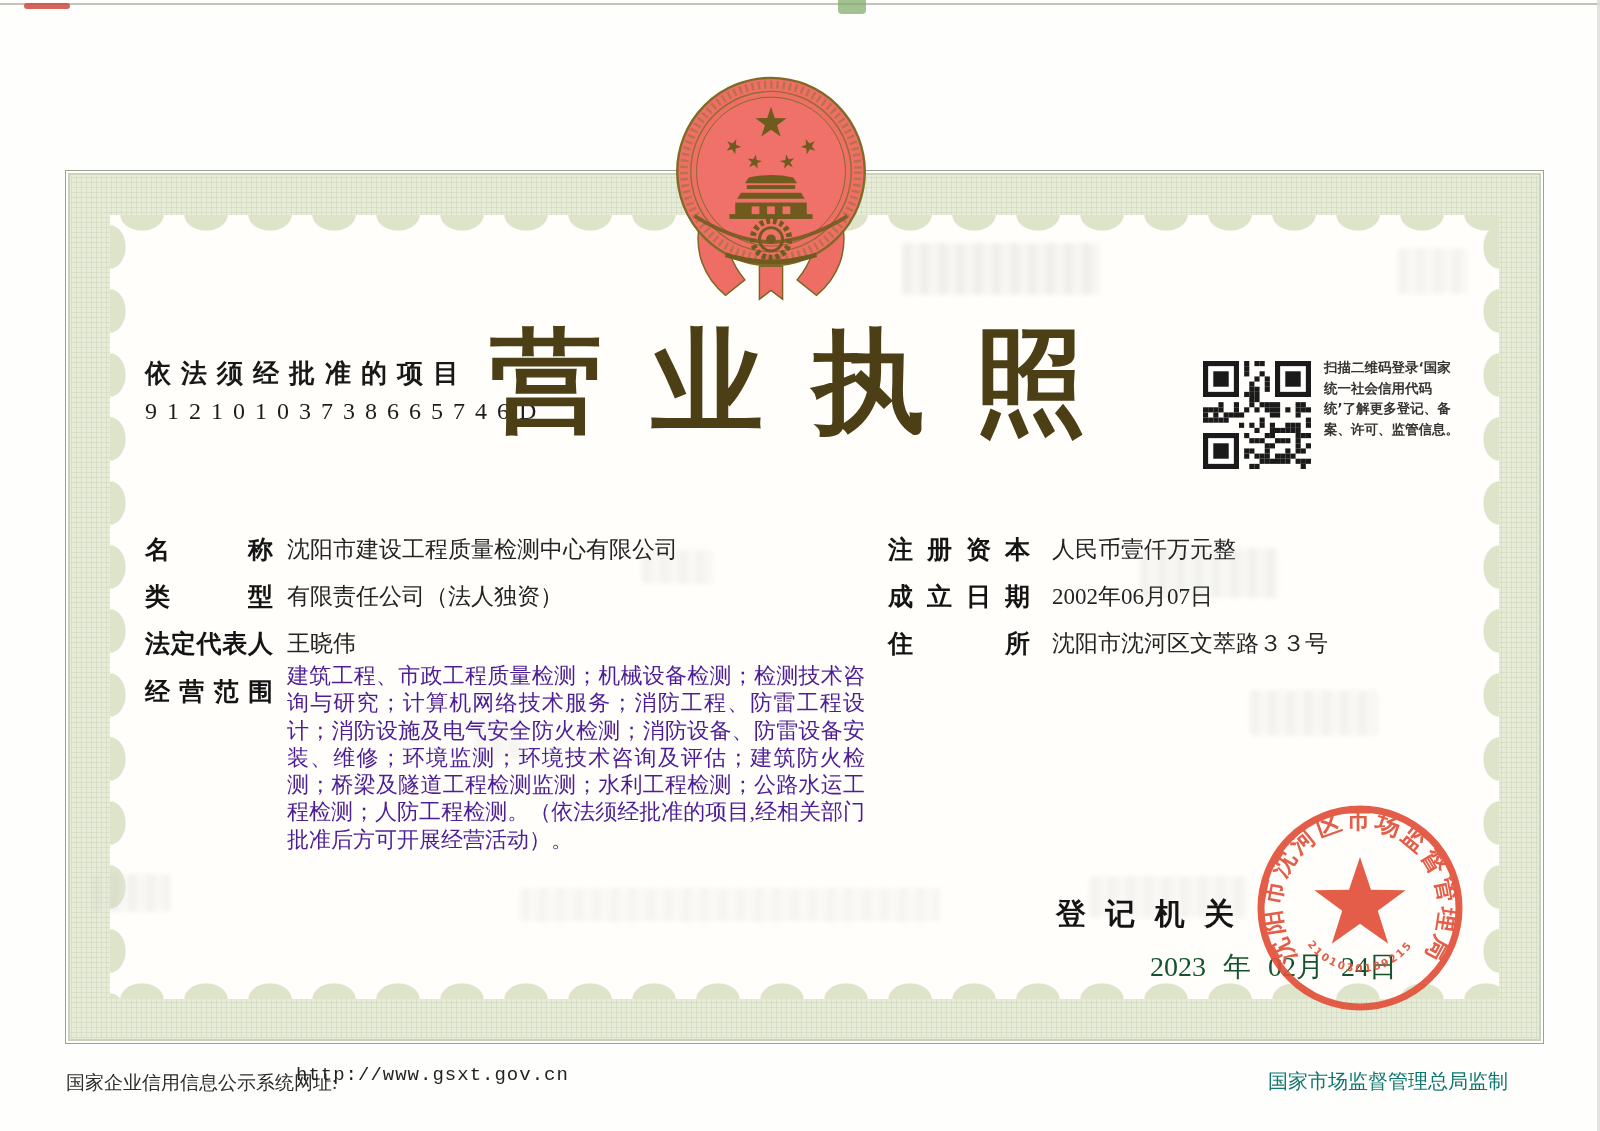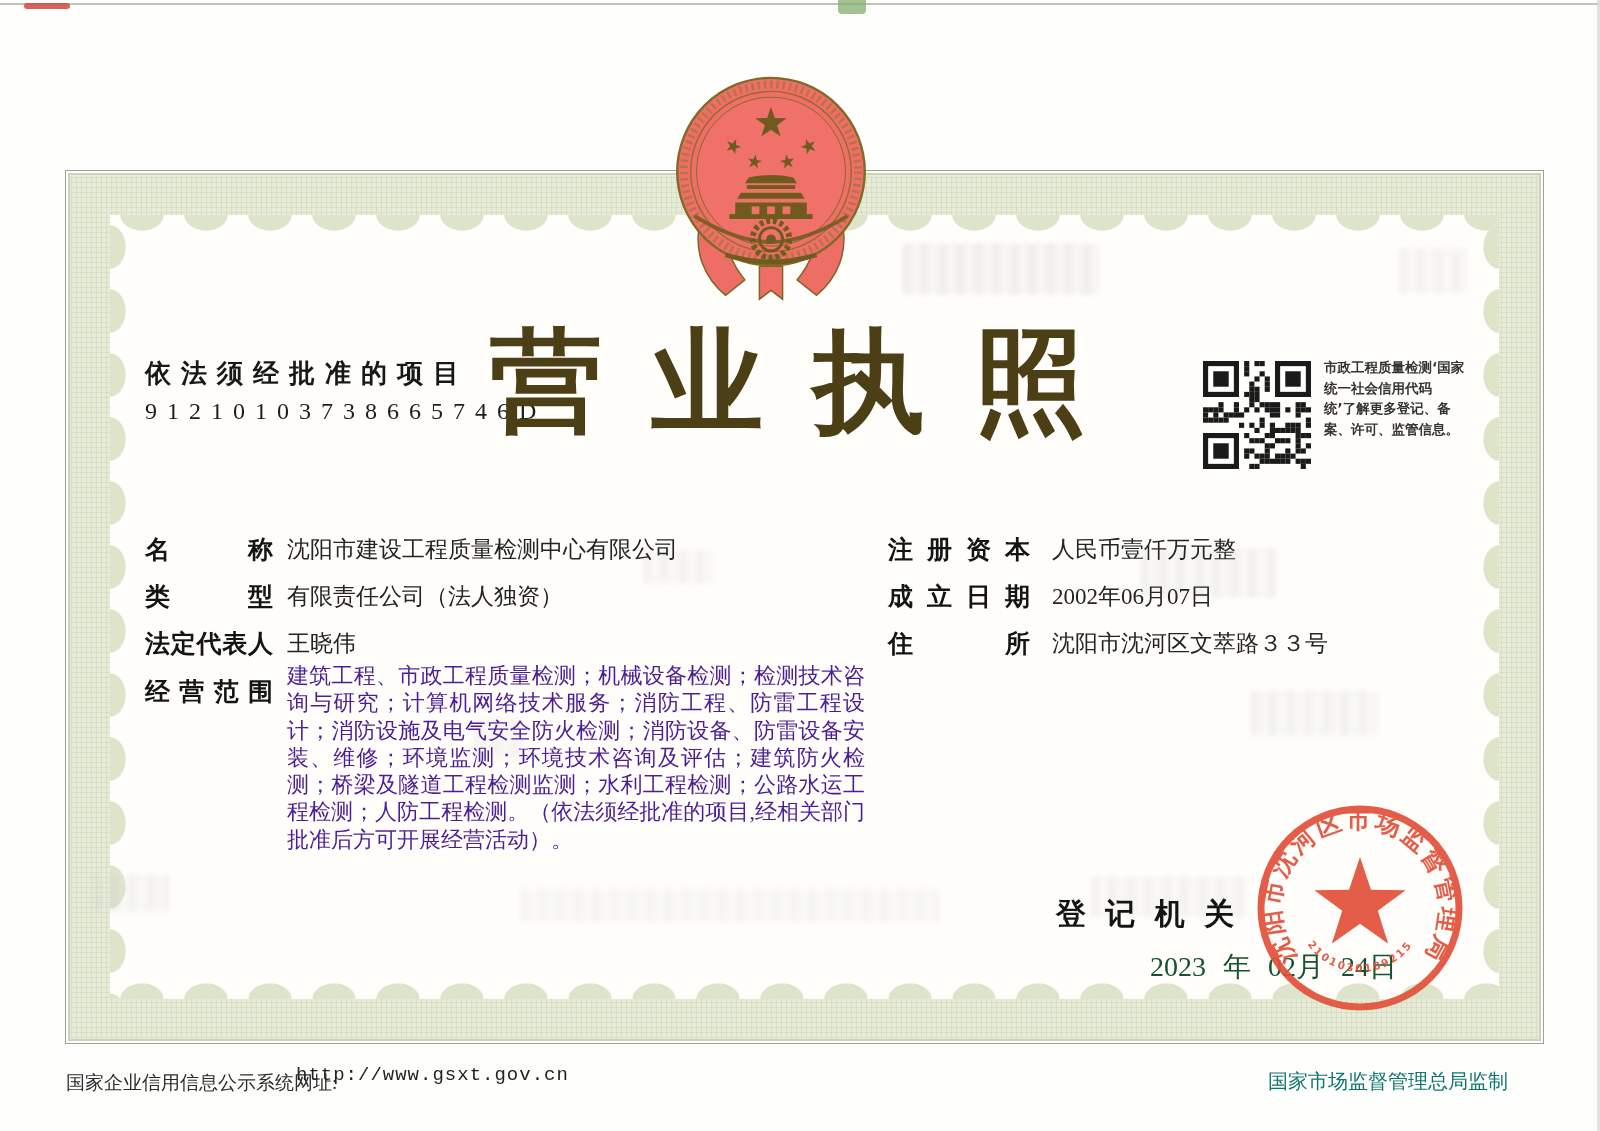--- a/index.html
+++ b/index.html
@@ -271,21 +271,21 @@
         <rect x="83.2" y="98.8" width="5.2" height="5.2"></rect>
         <rect x="93.6" y="98.8" width="5.2" height="5.2"></rect>
         <rect x="98.8" y="98.8" width="5.2" height="5.2"></rect>
         <rect x="104.0" y="98.8" width="5.2" height="5.2"></rect>
         <rect x="46.8" y="104.0" width="5.2" height="5.2"></rect>
         <rect x="52.0" y="104.0" width="5.2" height="5.2"></rect>
         <rect x="98.8" y="104.0" width="5.2" height="5.2"></rect>
       </g>
   </svg>
   <div class="qr-caption">
-    <div>市政工程质量检测‘国家</div>
+    <div>扫描二维码登录‘国家</div>
     <div>统一社会信用代码</div>
     <div>统’了解更多登记、备</div>
     <div>案、许可、监管信息。</div>
   </div>
 
   <div class="flabel justify-chars" style="left:145px;top:534px;width:128px;">
       <span>名</span>
       <span>称</span>
     </div>
   <div class="fvalue" style="left:287px;top:534px;text-align:right;">沈阳市建设工程质量检测中心有限公司</div>

